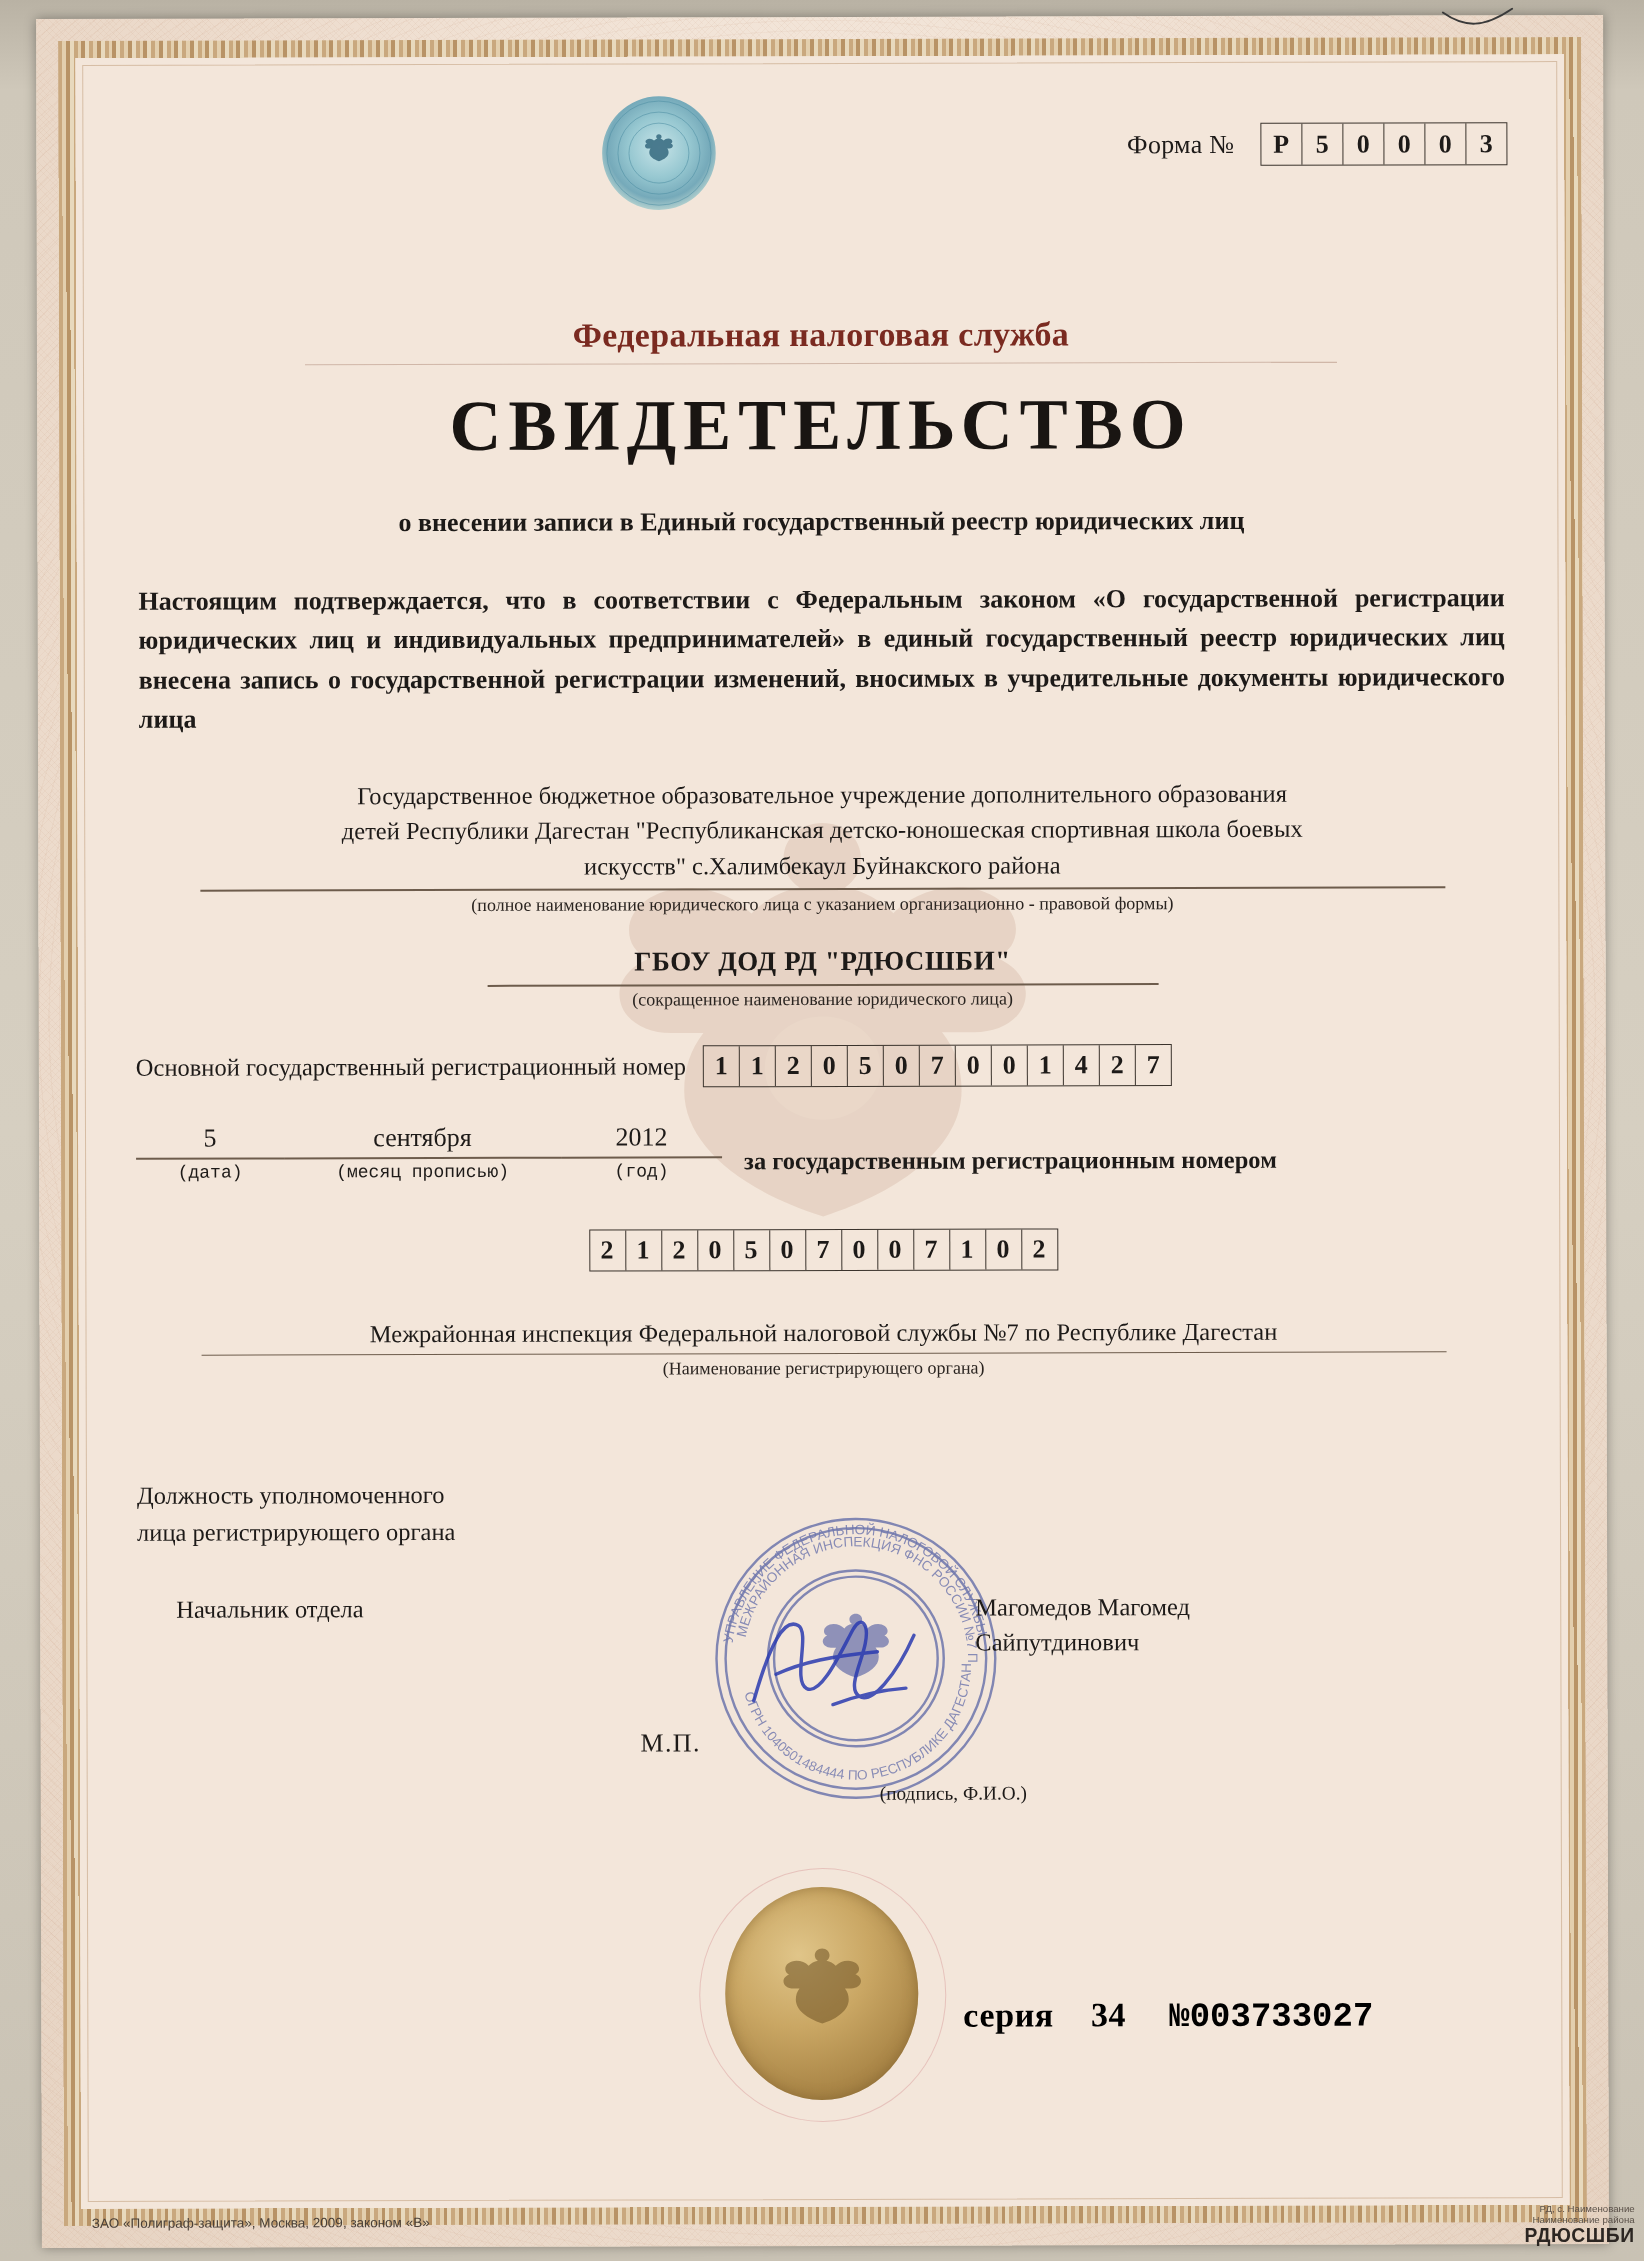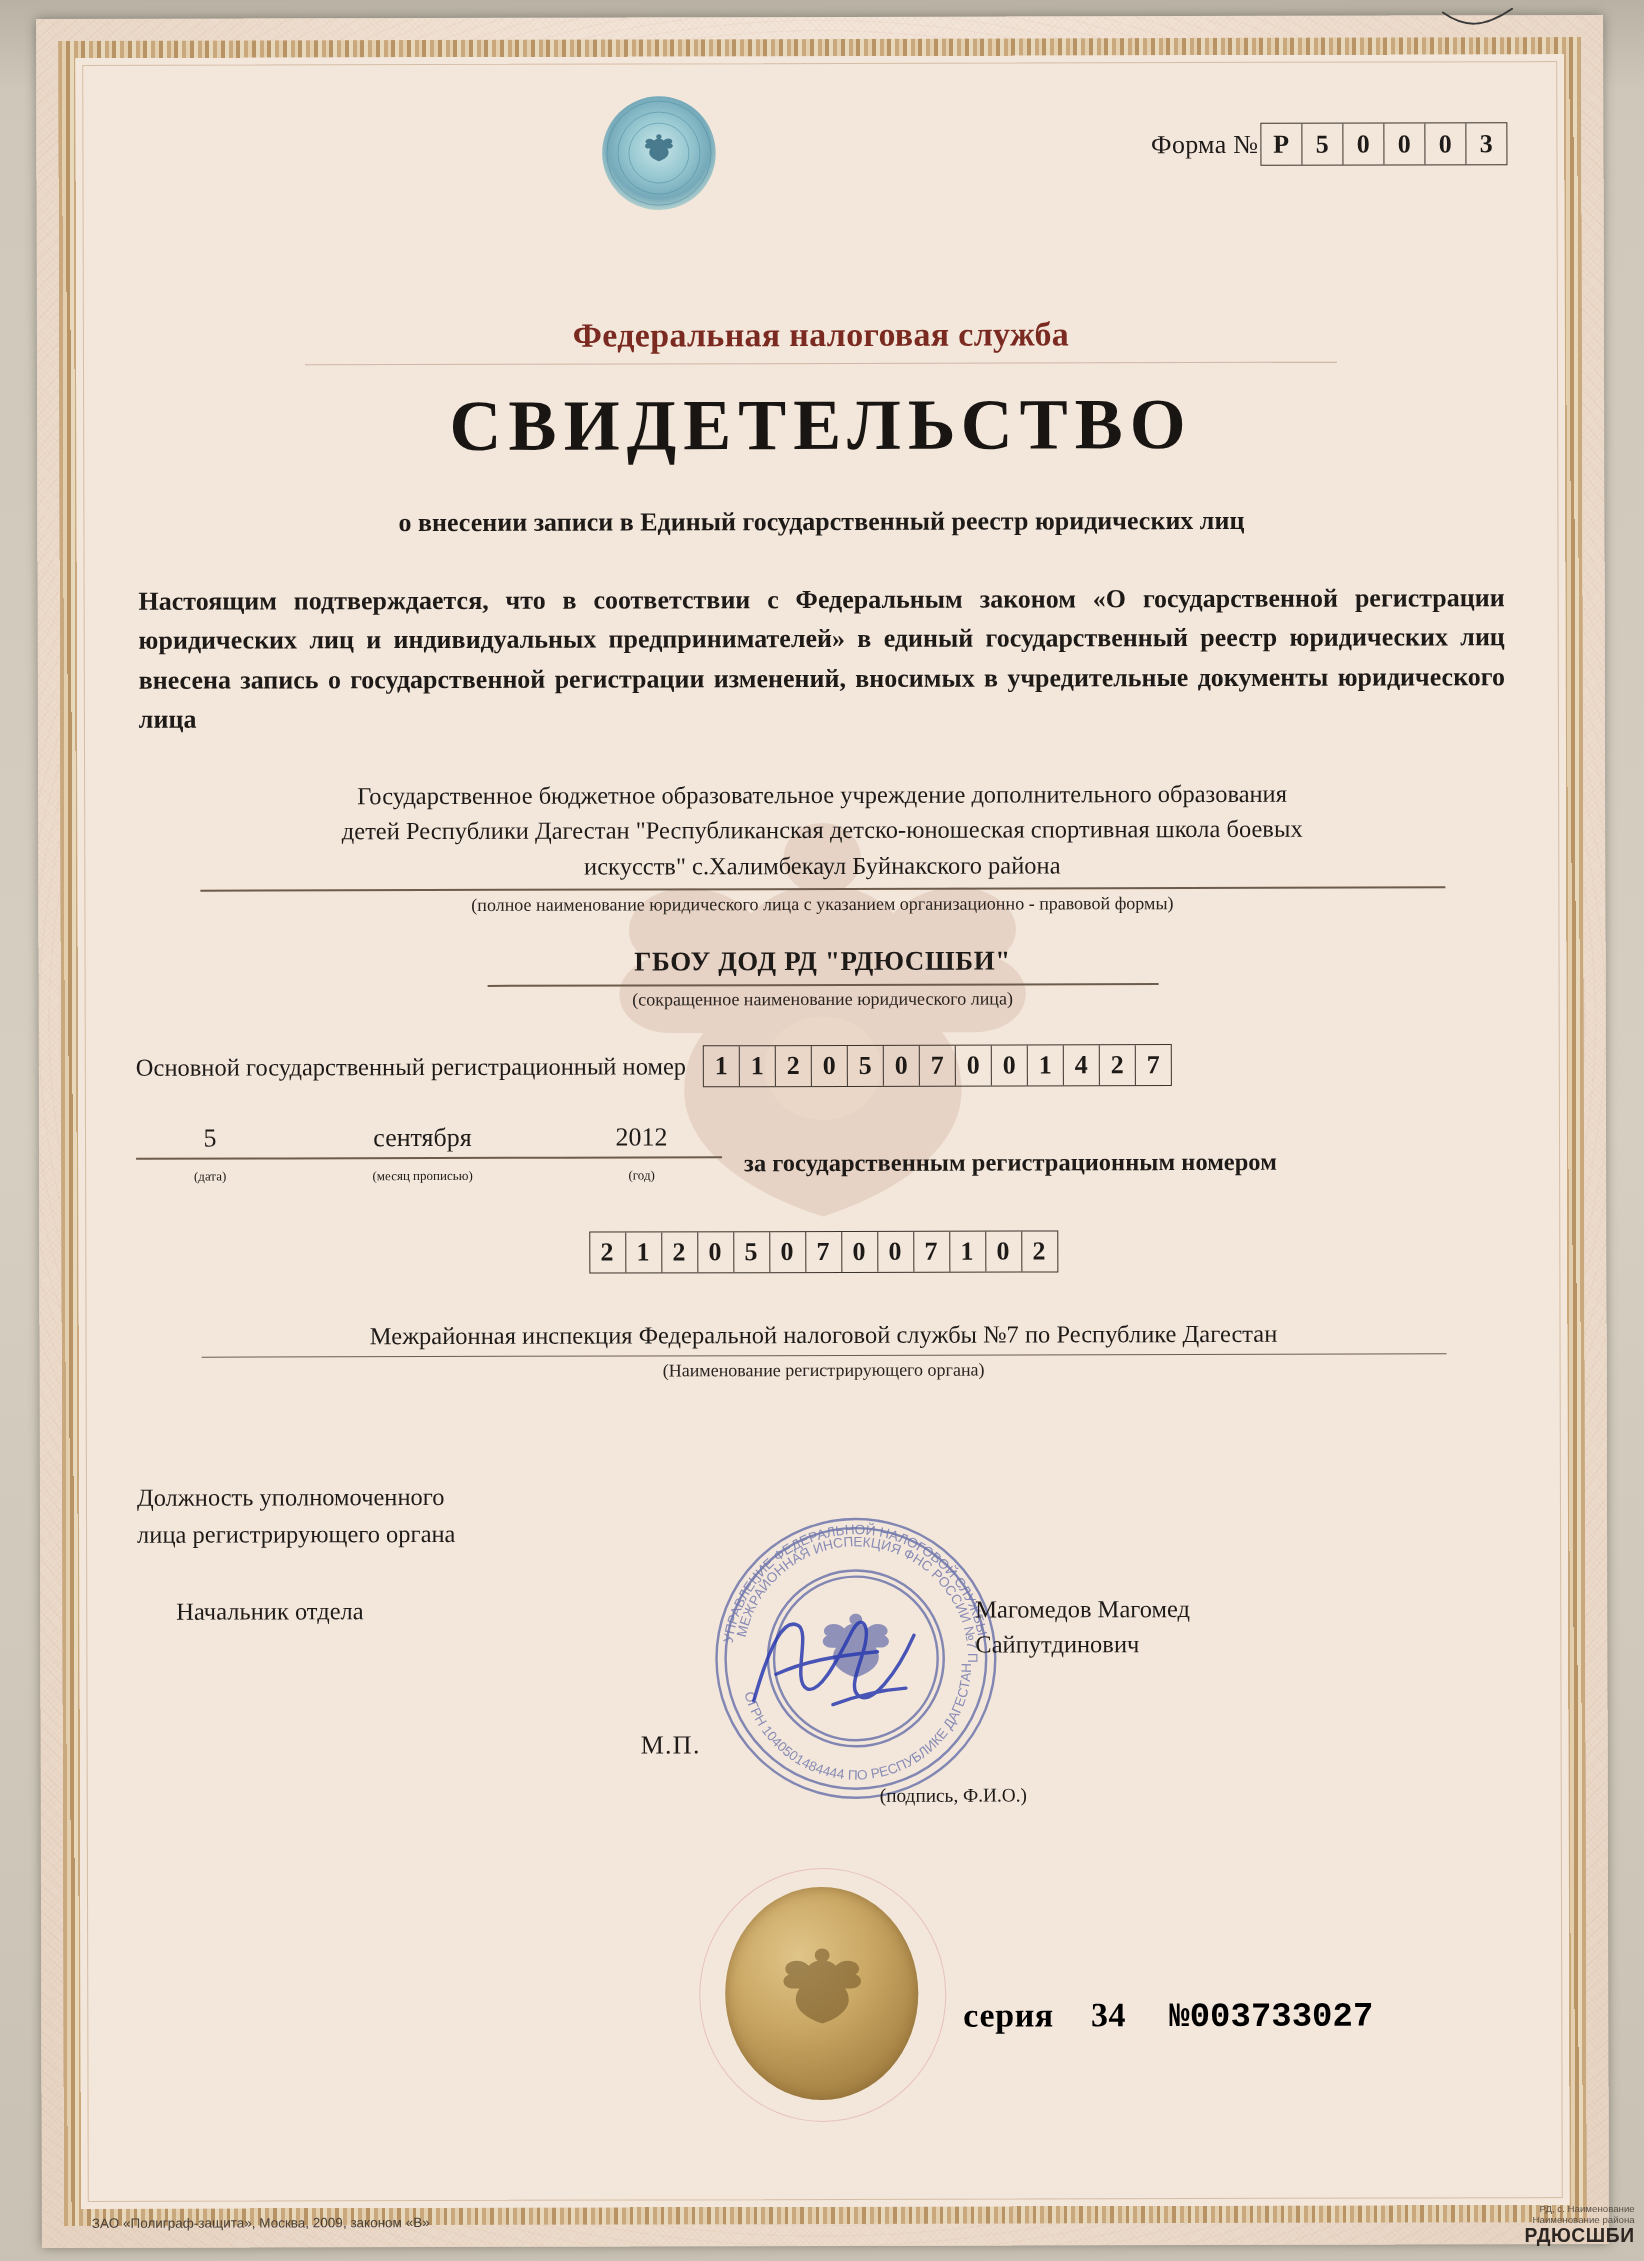--- a/index.html
+++ b/index.html
@@ -104,21 +104,21 @@
   .emblem-holo {
     width: 161px;
     height: 142px;
     margin-left: 445px;
     position: relative;
   }
 
   .form-block {
     display: flex;
     align-items: center;
-    gap: 2px;
+    gap: 26px;
     margin-top: 36px;
   }
   .form-label {
     font-size: 26px;
     letter-spacing: 0.3px;
     white-space: nowrap;
   }
   .code-boxes {
     display: flex;
     border: 1.3px solid #3a332c;
@@ -225,21 +225,21 @@
   .date-row {
     display: flex;
     align-items: flex-end;
     gap: 0;
     margin-top: 35px;
     font-size: 24.5px;
   }
   .date-col { text-align: center; }
   .date-col .val { font-size: 26px; padding-bottom: 3.9px; }
   .date-col .ul { height: 1.3px; background: #6d5c4c; }
-  .date-col .cap { font-size: 13px; margin-top: 9px; }
+  .date-col .cap { font-size: 18px; margin-top: 3px; font-family: Liberation Mono, monospace; }
   .date-tail {
     font-weight: bold;
     font-size: 24.5px;
     padding-bottom: 5.2px;
     padding-left: 22px;
     white-space: nowrap;
   }
 
   .grn-boxes-wrap {
     display: flex;

